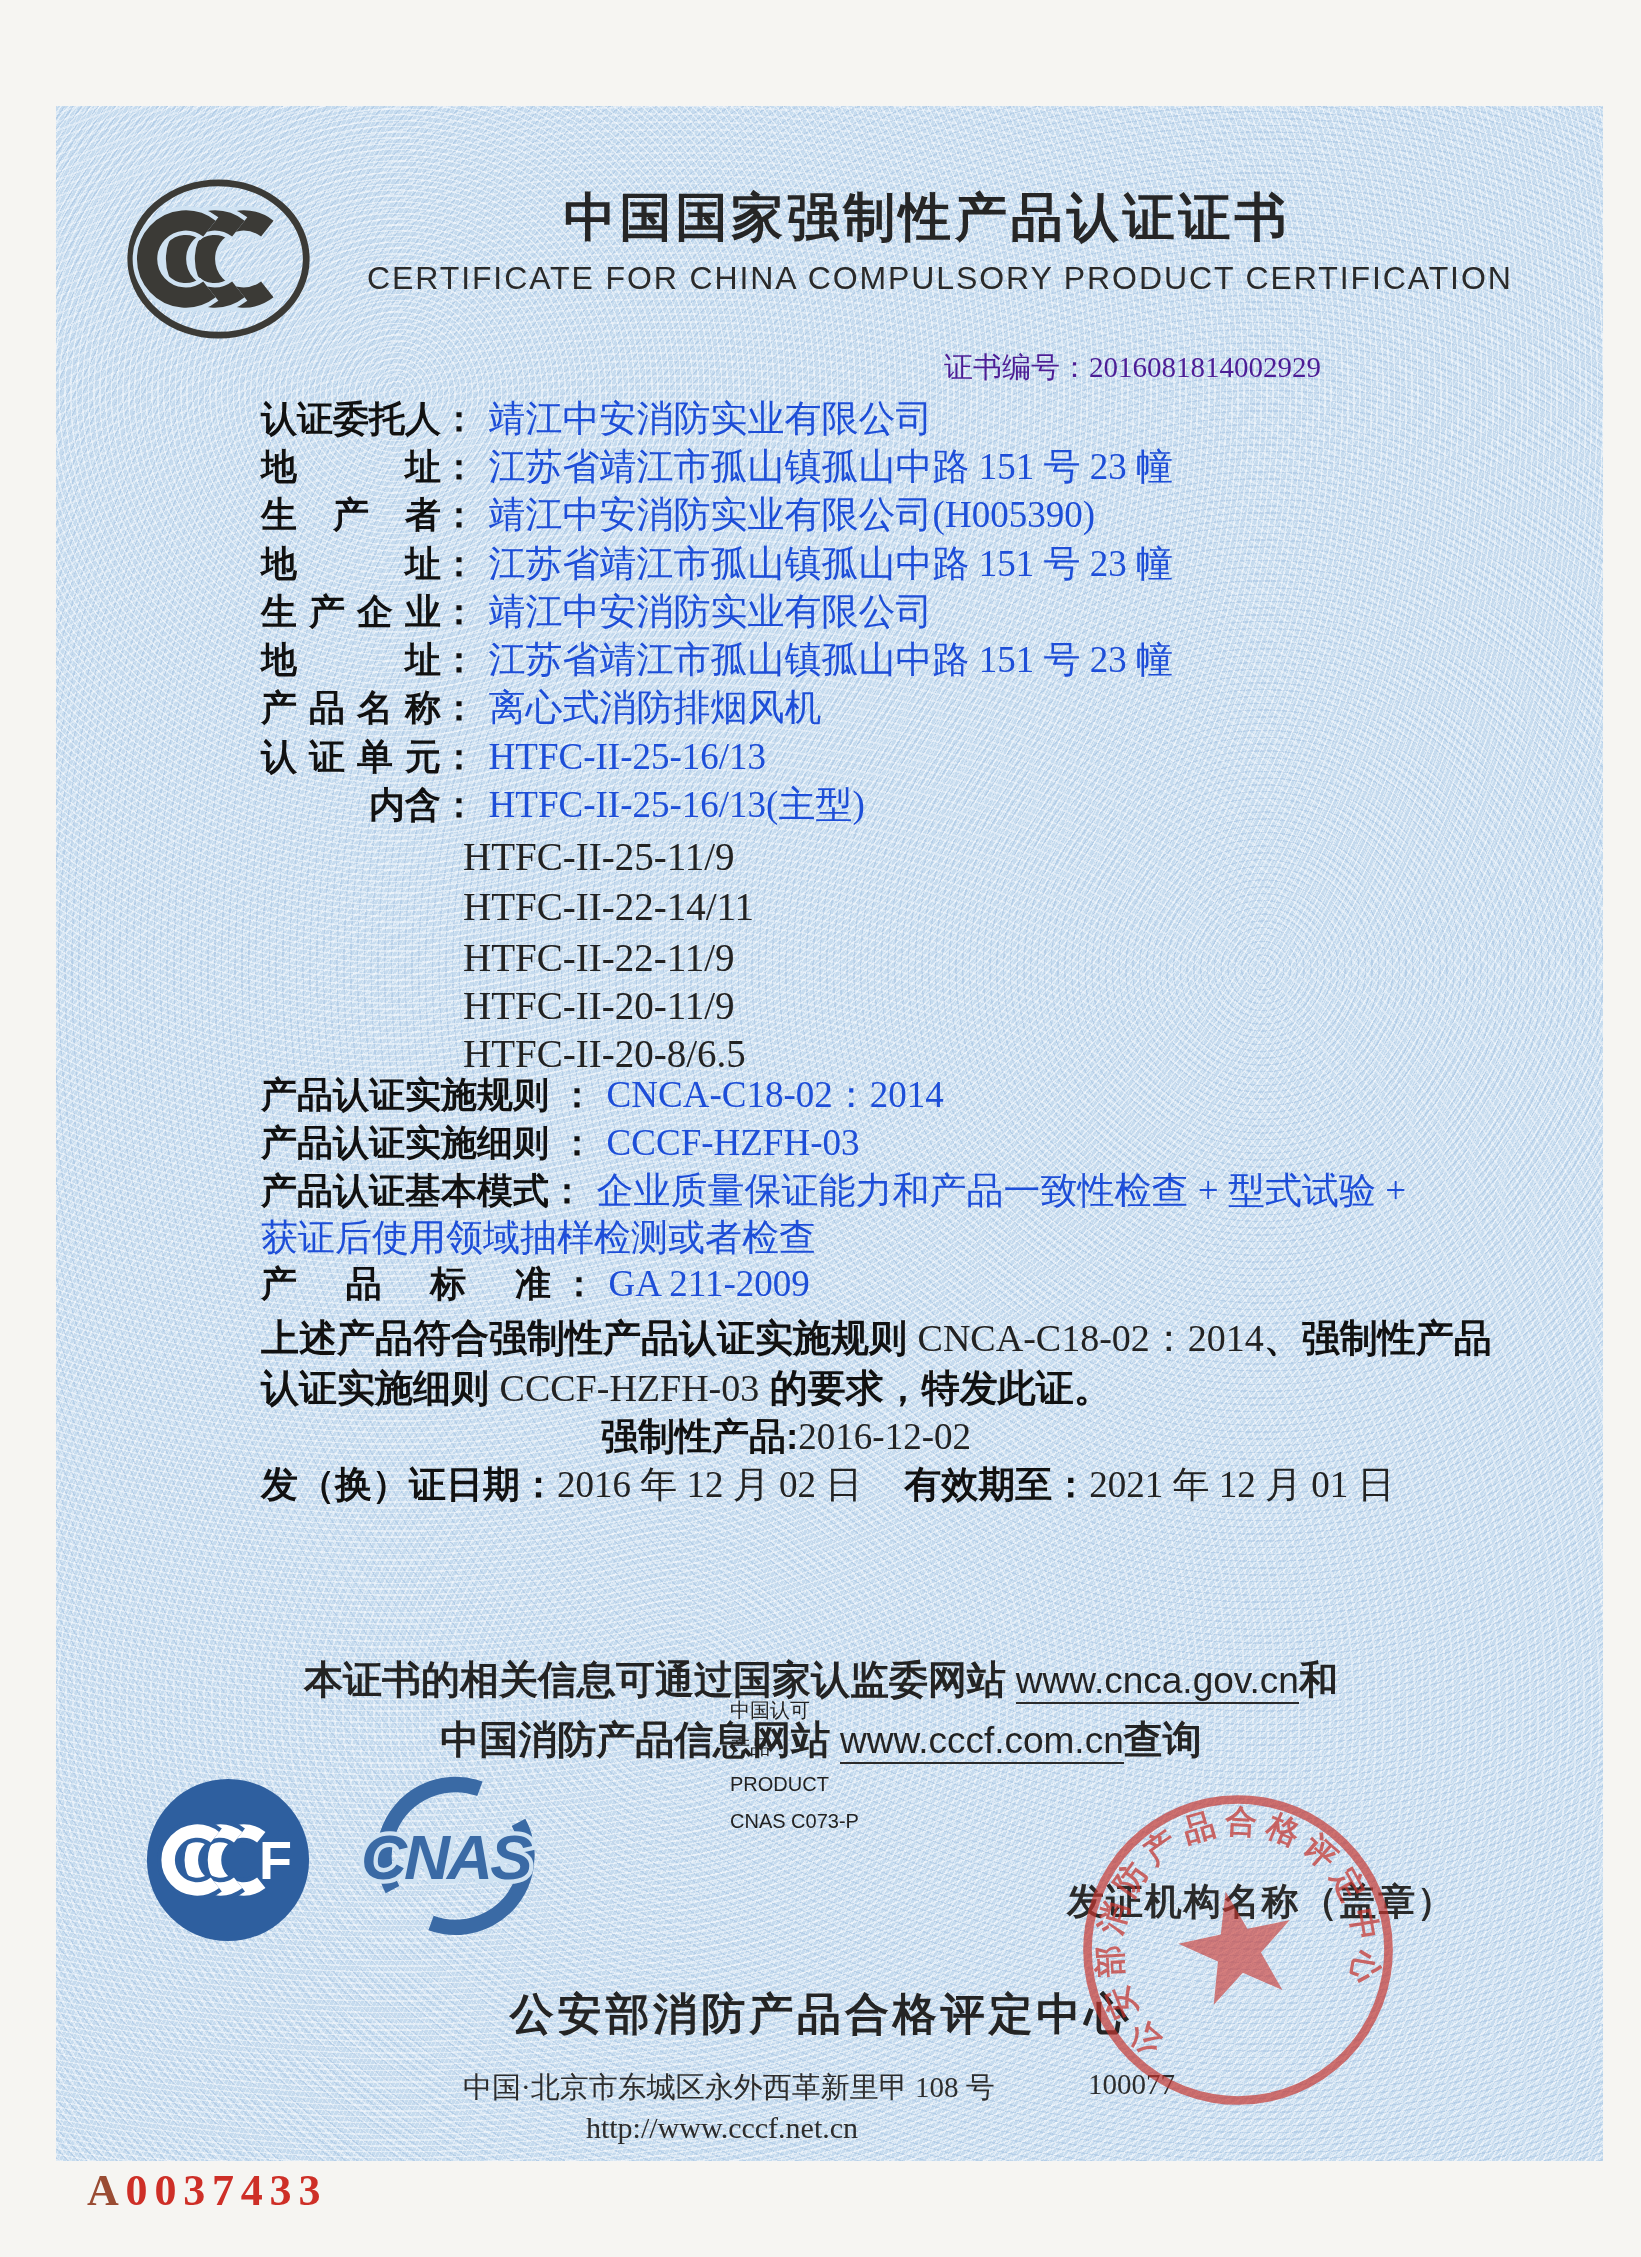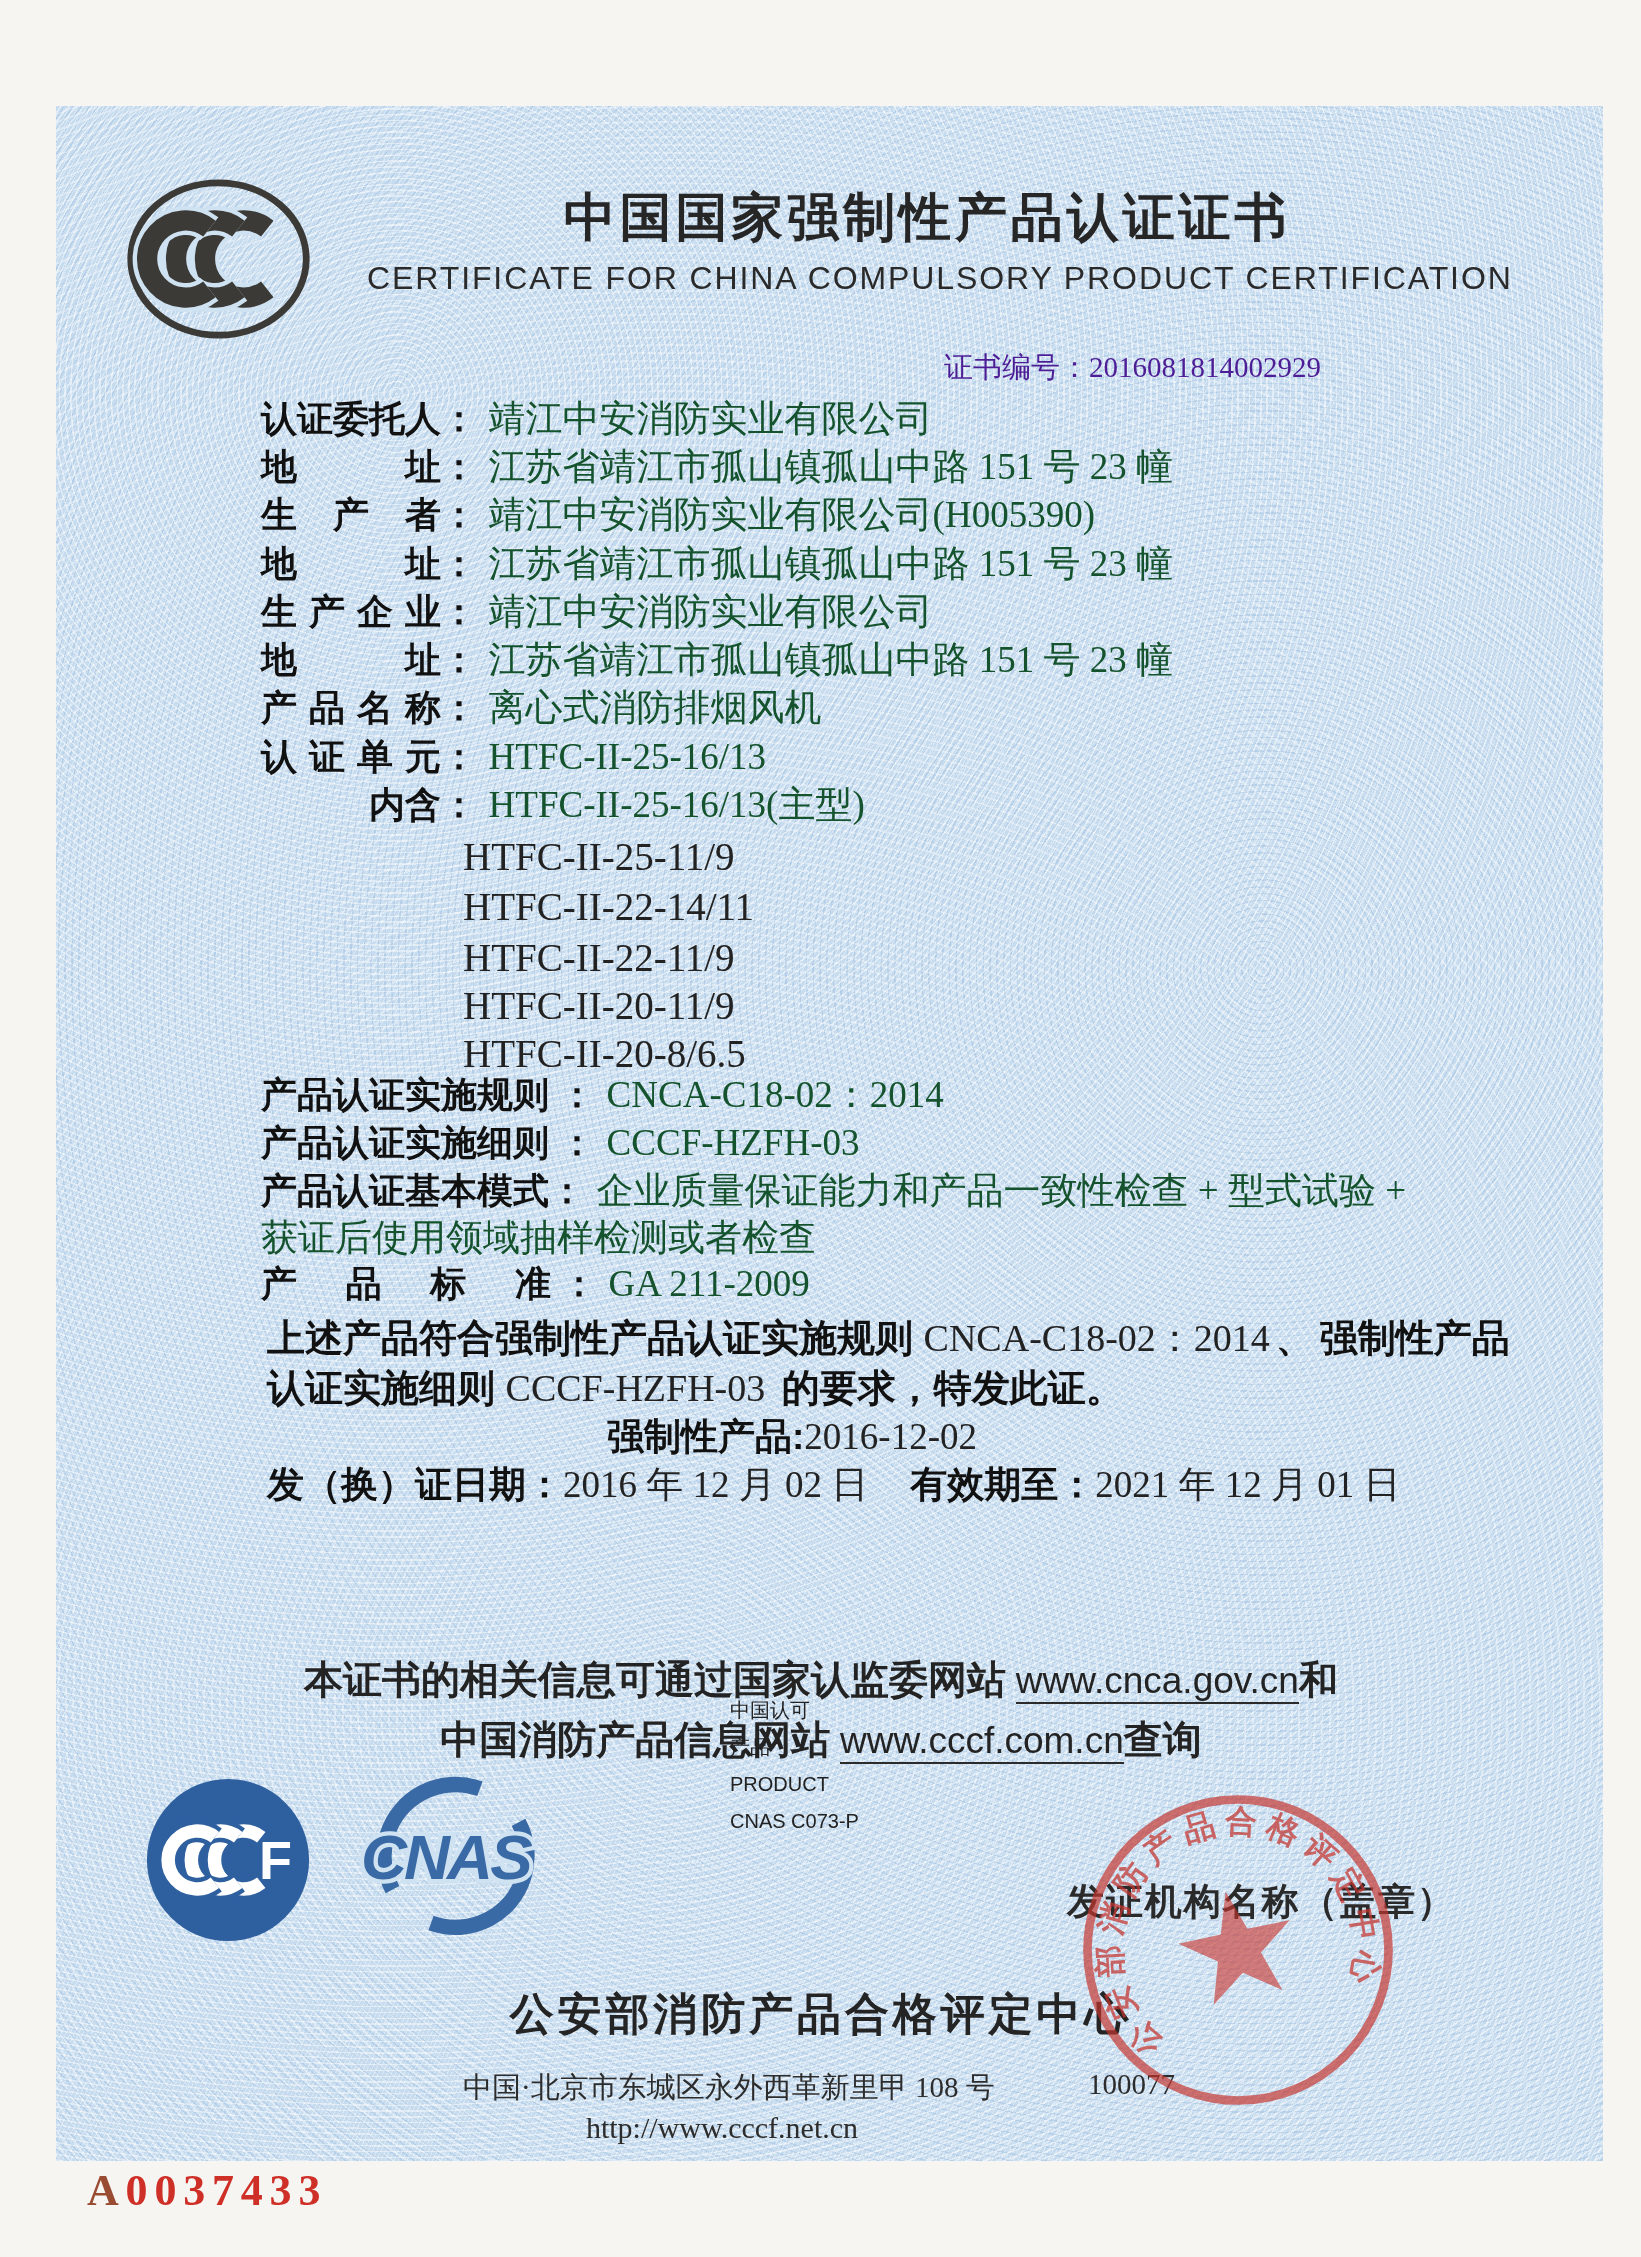--- a/index.html
+++ b/index.html
@@ -41,23 +41,23 @@
   .lbl-wide{
     display:inline-block;width:290px;vertical-align:top;
     font-family:"Liberation Sans",sans-serif;font-weight:bold;font-size:36px;
     text-align:justify;text-align-last:justify;text-justify:inter-character;color:#111;
   }
   .lbl-long{
     display:inline-block;vertical-align:top;
     font-family:"Liberation Sans",sans-serif;font-weight:bold;font-size:36px;color:#111;
   }
   .cln{font-family:"Liberation Sans",sans-serif;font-weight:bold;font-size:36px;color:#111;}
-  .val{font-family:"Liberation Serif",serif;margin-left:11.6px;color:#14532d;}
+  .val{font-family:"Liberation Serif",serif;margin-left:11.6px;color:#1d4ed8;}
   .model{left:463px;font-size:39px;font-family:"Liberation Serif",serif;color:#222;}
-  .bold-cn{font-family:"Liberation Sans",sans-serif;font-weight:bold;font-size:38px;color:#111;margin-left:6px;}
+  .bold-cn{font-family:"Liberation Sans",sans-serif;font-weight:bold;font-size:38px;color:#111;}
   .serif-code{font-family:"Liberation Serif",serif;font-size:38px;color:#222;}
   .notice{
     left:126px;width:1390px;text-align:center;font-size:39px;font-weight:600;
     font-family:"Liberation Serif",serif;color:#232323;
   }
   .ulink{
     font-family:"Liberation Sans",sans-serif;font-weight:500;font-size:37px;
     border-bottom:2.9px solid #2b2b2b;padding-bottom:1px;
   }
   .accr{left:730px;top:1692px;font-family:"Liberation Sans",sans-serif;font-size:20px;

